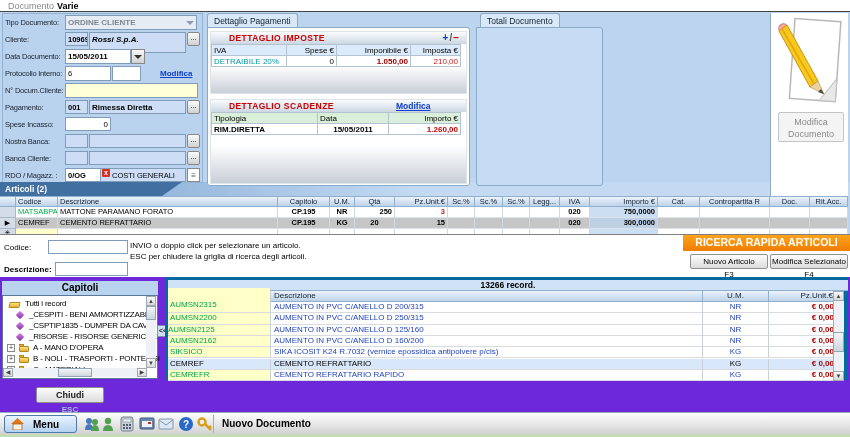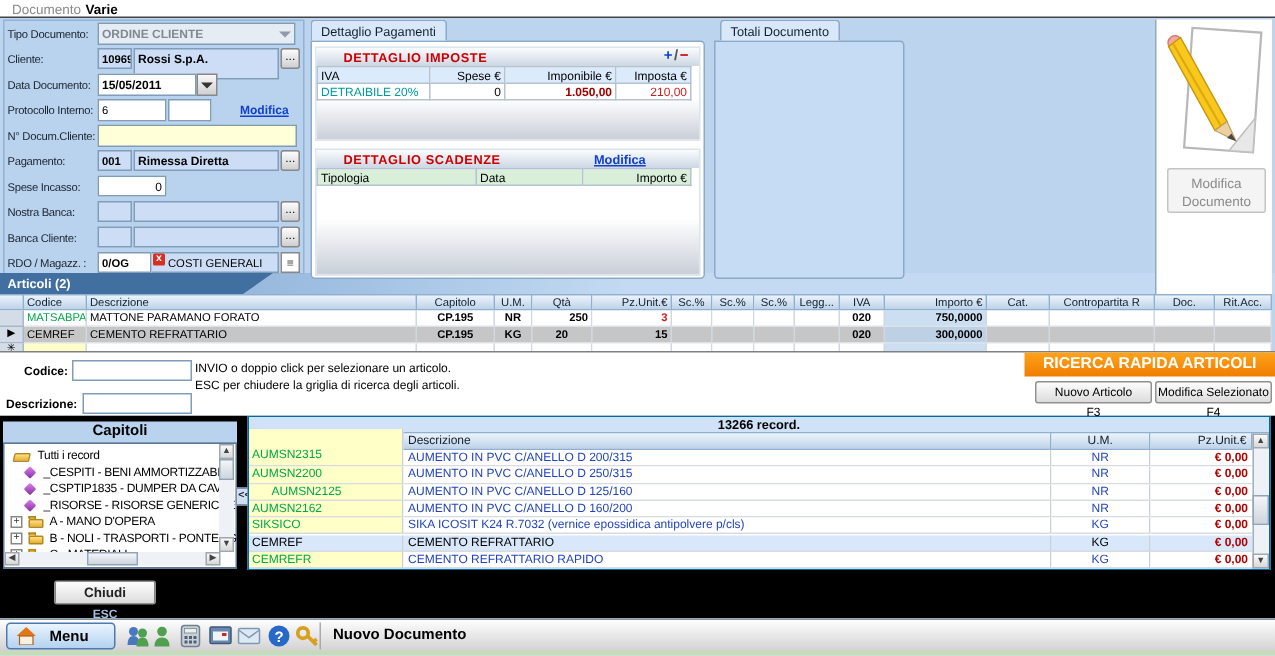--- a/index.html
+++ b/index.html
@@ -17,24 +17,24 @@
 .sect { position:absolute; left:2px; width:257px; background:linear-gradient(#ffffff 55%, #c9cfd8 100%); border:1px solid #dde4ea; }
 .secthead { height:12px; background:linear-gradient(#fafcfe,#ccd7e3); font-size:8.5px; font-weight:bold; color:#cc0000; padding:1px 0 0 18px; position:relative; letter-spacing:0.4px; }
 table.grid { border-collapse:collapse; table-layout:fixed; width:249px; }
 table.grid td, table.grid th { border:1px solid #b4c2d2; font-size:8px; padding:0 2px; height:11px; overflow:hidden; white-space:nowrap; font-weight:normal; }
 #totpanel { left:476px; top:27px; width:127px; height:159px; background:#c6dcf4; border:1px solid #8aaac8; border-radius:0 3px 3px 3px; z-index:4; }
 #rightpanel { left:770px; top:13px; width:78px; height:183px; background:#fff; border-left:1px solid #90a8c0; z-index:4; }
 #arttable { left:0; top:196px; width:848px; height:38px; background:#fff; overflow:hidden; z-index:5; }
 #ricerca { left:0; top:234px; width:850px; height:43px; background:#fff; border-top:1px solid #808080; z-index:6; }
 #banner { position:absolute; left:683px; top:0px; width:167px; height:16px; background:linear-gradient(#ffa31a,#f07d00); color:#fff; font-weight:bold; font-size:10.5px; text-align:center; line-height:15px; }
 .btn { position:absolute; height:15px; background:linear-gradient(#fdfdfd,#dcdcdc); border:1px solid #909090; border-radius:2px; font-size:8px; text-align:center; }
-#lower { left:0; top:277px; width:850px; height:146px; background:#000000; }
+#lower { left:0; top:277px; width:850px; height:146px; background:#6d28d9; }
 #captitle { position:absolute; left:2px; top:4px; width:156px; height:14px; background:#b9d3ee; font-weight:bold; font-size:10px; text-align:center; color:#000; padding-top:1px; }
 #tree { position:absolute; left:2px; top:18px; width:156px; height:84px; background:#fff; border:1px solid #5a7898; }
-#rectable { position:absolute; left:165px; top:0px; width:682px; height:103px; background:#fff; border:1px solid #0369a1; }
+#rectable { position:absolute; left:165px; top:0px; width:682px; height:103px; background:#fff; border:3px solid #0369a1; }
 #toolbar { left:0; top:412px; width:850px; height:22px; background:linear-gradient(#fefefe,#d2d2d2); border-top:1px solid #98a8b8; }
 #greenstrip { left:0; top:434px; width:850px; height:3px; background:#c6dcb4; }
 .icon16 { position:absolute; top:3px; width:16px; height:16px; }
 </style>
 </head>
 <body>
 
 <div id="page">
   <div id="menubar" class="abs">
     <span class="mi" style="left:8px; color:#8a8a8a;">Documento</span>
@@ -84,20 +84,25 @@
         <colgroup>
             <col style="width:106px">
             <col style="width:71px">
             <col style="width:72px">
           </colgroup>
         <tbody>
             <tr style="background:#d9efd9;">
           <th style="text-align:left;">Tipologia</th>
           <th style="text-align:left;">Data</th>
           <th style="text-align:right;">Importo €</th>
+        </tr>
+        <tr>
+          <td style="font-weight:bold;">RIM.DIRETTA</td>
+          <td style="text-align:center; font-weight:bold;">15/05/2011</td>
+          <td style="text-align:right; color:#cc0000; font-weight:bold;">1.260,00</td>
         </tr>
       </tbody>
         </table>
     </div>
   </div>
 
   <div class="tab" style="left:480px; top:13px;">Totali Documento</div>
   <div id="totpanel" class="abs"></div>
 
   <div id="rightpanel" class="abs">
@@ -183,21 +188,21 @@
       <div style="position: absolute; left: 530px; top: 33px; width: 30px; height: 6px; overflow: hidden; white-space: nowrap; background: rgb(255, 255, 255); border-right: 1px solid rgb(208, 216, 224); font-size: 7.5px;"></div>
       <div style="position: absolute; left: 560px; top: 33px; width: 30px; height: 6px; overflow: hidden; white-space: nowrap; background: rgb(255, 255, 255); border-right: 1px solid rgb(208, 216, 224); font-size: 7.5px;"></div>
       <div style="position: absolute; left: 590px; top: 33px; width: 68px; height: 6px; overflow: hidden; white-space: nowrap; background: rgb(204, 223, 242); border-right: 1px solid rgb(208, 216, 224);"></div>
       <div style="position: absolute; left: 658px; top: 33px; width: 42px; height: 6px; overflow: hidden; white-space: nowrap; background: rgb(255, 255, 255); border-right: 1px solid rgb(208, 216, 224); font-size: 7.5px;"></div>
       <div style="position: absolute; left: 700px; top: 33px; width: 70px; height: 6px; overflow: hidden; white-space: nowrap; background: rgb(255, 255, 255); border-right: 1px solid rgb(208, 216, 224); font-size: 7.5px;"></div>
       <div style="position: absolute; left: 770px; top: 33px; width: 40px; height: 6px; overflow: hidden; white-space: nowrap; background: rgb(255, 255, 255); border-right: 1px solid rgb(208, 216, 224); font-size: 7.5px;"></div>
       <div style="position: absolute; left: 810px; top: 33px; width: 38px; height: 6px; overflow: hidden; white-space: nowrap; background: rgb(255, 255, 255); border-right: 1px solid rgb(208, 216, 224); font-size: 7.5px;"></div>
     </div>
 
   <div id="ricerca" class="abs">
-    <span style="position:absolute; left:16px; top:8px; font-size:8px; font-weight:bold;text-align:right;">Codice:</span>
+    <span style="position:absolute; left:4px; top:8px; font-size:8px; font-weight:normal;text-align:right;">Codice:</span>
     <input style="position: absolute; left: 48px; top: 5px; width: 80px; height: 14px; border: 1px solid rgb(127, 157, 185); font-size: 9px;">
     <span style="position:absolute; left:4px; top:30px; font-size:8px; font-weight:bold;">Descrizione:</span>
     <input style="position: absolute; left: 55px; top: 27px; width: 73px; height: 14px; border: 1px solid rgb(127, 157, 185); font-size: 9px;">
     <div style="position:absolute; left:130px; top:17px; font-size:8px;">ESC per chiudere la griglia di ricerca degli articoli.</div>
     <div style="position:absolute; left:130px; top:6px; font-size:8px;">INVIO o doppio click per selezionare un articolo.</div>
     <div id="banner">RICERCA RAPIDA ARTICOLI</div>
     <div class="btn" style="left:690px; top:19px; width:78px; line-height:13px;">Nuovo Articolo</div>
     <div class="btn" style="left:770px; top:19px; width:78px; line-height:13px;">Modifica Selezionato</div>
     <div style="position:absolute; left:690px; top:35px; width:78px; text-align:center; font-size:8px;">F3</div>
     <div style="position:absolute; left:770px; top:35px; width:78px; text-align:center; font-size:8px;">F4</div>
@@ -243,21 +248,21 @@
         <div style="position: absolute; left: 535px; top: 11px; width: 66px; height: 11px; background: linear-gradient(rgb(236, 243, 251), rgb(190, 211, 233)); border-right: 1px solid rgb(143, 176, 207); border-bottom: 1px solid rgb(143, 176, 207); font-size: 8px; line-height: 10px; padding: 0px 3px; text-align: center; color: rgb(16, 32, 48);">U.M.</div>
         <div style="position: absolute; left: 601px; top: 11px; width: 68px; height: 11px; background: linear-gradient(rgb(236, 243, 251), rgb(190, 211, 233)); border-right: 1px solid rgb(143, 176, 207); border-bottom: 1px solid rgb(143, 176, 207); font-size: 8px; line-height: 10px; padding: 0px 3px; text-align: right; color: rgb(16, 32, 48);">Pz.Unit.€</div>
         <div style="position: absolute; left: 0px; top: 8px; width: 103px; height: 11.3px; background: rgb(255, 255, 200); border-right: 1px solid rgb(200, 208, 218); border-bottom: 1px solid rgb(216, 220, 224); font-size: 8px; line-height: 10px; padding: 12px 2px; color: rgb(0, 168, 76); overflow: hidden; white-space: nowrap;">AUMSN2315</div>
         <div style="position: absolute; left: 103px; top: 22px; width: 432px; height: 11.3px; background: rgb(255, 255, 255); border-right: 1px solid rgb(200, 208, 218); border-bottom: 1px solid rgb(216, 220, 224); font-size: 8px; line-height: 10px; padding: 0px 3px; color: rgb(34, 68, 187); overflow: hidden; white-space: nowrap;">AUMENTO IN PVC C/ANELLO D 200/315</div>
         <div style="position: absolute; left: 535px; top: 22px; width: 66px; height: 11.3px; background: rgb(255, 255, 255); border-right: 1px solid rgb(200, 208, 218); border-bottom: 1px solid rgb(216, 220, 224); font-size: 8px; line-height: 10px; text-align: center; color: rgb(34, 68, 187);">NR</div>
         <div style="position: absolute; left: 601px; top: 22px; width: 68px; height: 11.3px; background: rgb(255, 255, 255); border-bottom: 1px solid rgb(216, 220, 224); font-size: 8px; line-height: 10px; text-align: right; padding: 0px 3px; color: rgb(176, 0, 0); font-weight: bold;">€ 0,00</div>
         <div style="position: absolute; left: 0px; top: 33.3px; width: 103px; height: 11.3px; background: rgb(255, 255, 200); border-right: 1px solid rgb(200, 208, 218); border-bottom: 1px solid rgb(216, 220, 224); font-size: 8px; line-height: 10px; padding: 0px 2px; color: rgb(0, 168, 76); overflow: hidden; white-space: nowrap;">AUMSN2200</div>
         <div style="position: absolute; left: 103px; top: 33.3px; width: 432px; height: 11.3px; background: rgb(255, 255, 255); border-right: 1px solid rgb(200, 208, 218); border-bottom: 1px solid rgb(216, 220, 224); font-size: 8px; line-height: 10px; padding: 0px 3px; color: rgb(34, 68, 187); overflow: hidden; white-space: nowrap;">AUMENTO IN PVC C/ANELLO D 250/315</div>
         <div style="position: absolute; left: 535px; top: 33.3px; width: 66px; height: 11.3px; background: rgb(255, 255, 255); border-right: 1px solid rgb(200, 208, 218); border-bottom: 1px solid rgb(216, 220, 224); font-size: 8px; line-height: 10px; text-align: center; color: rgb(34, 68, 187);">NR</div>
         <div style="position: absolute; left: 601px; top: 33.3px; width: 68px; height: 11.3px; background: rgb(255, 255, 255); border-bottom: 1px solid rgb(216, 220, 224); font-size: 8px; line-height: 10px; text-align: right; padding: 0px 3px; color: rgb(176, 0, 0); font-weight: bold;">€ 0,00</div>
-        <div style="position: absolute; left: 0px; top: 44.6px; width: 103px; height: 11.3px; background: rgb(255, 255, 200); border-right: 1px solid rgb(200, 208, 218); border-bottom: 1px solid rgb(216, 220, 224); font-size: 8px; line-height: 10px; padding: 0px 15px; color: rgb(0, 168, 76); overflow: hidden; white-space: nowrap;">AUMSN2125</div>
+        <div style="position: absolute; left: 0px; top: 44.6px; width: 103px; height: 11.3px; background: rgb(255, 255, 200); border-right: 1px solid rgb(200, 208, 218); border-bottom: 1px solid rgb(216, 220, 224); font-size: 8px; line-height: 10px; padding: 0px 0; color: rgb(0, 168, 76); overflow: hidden; white-space: nowrap;">AUMSN2125</div>
         <div style="position: absolute; left: 103px; top: 44.6px; width: 432px; height: 11.3px; background: rgb(255, 255, 255); border-right: 1px solid rgb(200, 208, 218); border-bottom: 1px solid rgb(216, 220, 224); font-size: 8px; line-height: 10px; padding: 0px 3px; color: rgb(34, 68, 187); overflow: hidden; white-space: nowrap;">AUMENTO IN PVC C/ANELLO D 125/160</div>
         <div style="position: absolute; left: 535px; top: 44.6px; width: 66px; height: 11.3px; background: rgb(255, 255, 255); border-right: 1px solid rgb(200, 208, 218); border-bottom: 1px solid rgb(216, 220, 224); font-size: 8px; line-height: 10px; text-align: center; color: rgb(34, 68, 187);">NR</div>
         <div style="position: absolute; left: 601px; top: 44.6px; width: 68px; height: 11.3px; background: rgb(255, 255, 255); border-bottom: 1px solid rgb(216, 220, 224); font-size: 8px; line-height: 10px; text-align: right; padding: 0px 3px; color: rgb(176, 0, 0); font-weight: bold;">€ 0,00</div>
         <div style="position: absolute; left: 0px; top: 55.9px; width: 103px; height: 11.3px; background: rgb(255, 255, 200); border-right: 1px solid rgb(200, 208, 218); border-bottom: 1px solid rgb(216, 220, 224); font-size: 8px; line-height: 10px; padding: 0px 2px; color: rgb(0, 168, 76); overflow: hidden; white-space: nowrap;">AUMSN2162</div>
         <div style="position: absolute; left: 103px; top: 55.9px; width: 432px; height: 11.3px; background: rgb(255, 255, 255); border-right: 1px solid rgb(200, 208, 218); border-bottom: 1px solid rgb(216, 220, 224); font-size: 8px; line-height: 10px; padding: 0px 3px; color: rgb(34, 68, 187); overflow: hidden; white-space: nowrap;">AUMENTO IN PVC C/ANELLO D 160/200</div>
         <div style="position: absolute; left: 535px; top: 55.9px; width: 66px; height: 11.3px; background: rgb(255, 255, 255); border-right: 1px solid rgb(200, 208, 218); border-bottom: 1px solid rgb(216, 220, 224); font-size: 8px; line-height: 10px; text-align: center; color: rgb(34, 68, 187);">NR</div>
         <div style="position: absolute; left: 601px; top: 55.9px; width: 68px; height: 11.3px; background: rgb(255, 255, 255); border-bottom: 1px solid rgb(216, 220, 224); font-size: 8px; line-height: 10px; text-align: right; padding: 0px 3px; color: rgb(176, 0, 0); font-weight: bold;">€ 0,00</div>
         <div style="position: absolute; left: 0px; top: 67.2px; width: 103px; height: 11.3px; background: rgb(255, 255, 200); border-right: 1px solid rgb(200, 208, 218); border-bottom: 1px solid rgb(216, 220, 224); font-size: 8px; line-height: 10px; padding: 0px 2px; color: rgb(0, 168, 76); overflow: hidden; white-space: nowrap;">SIKSICO</div>
         <div style="position: absolute; left: 103px; top: 67.2px; width: 432px; height: 11.3px; background: rgb(255, 255, 255); border-right: 1px solid rgb(200, 208, 218); border-bottom: 1px solid rgb(216, 220, 224); font-size: 8px; line-height: 10px; padding: 0px 3px; color: rgb(34, 68, 187); overflow: hidden; white-space: nowrap;">SIKA ICOSIT K24 R.7032 (vernice epossidica antipolvere p/cls)</div>
         <div style="position: absolute; left: 535px; top: 67.2px; width: 66px; height: 11.3px; background: rgb(255, 255, 255); border-right: 1px solid rgb(200, 208, 218); border-bottom: 1px solid rgb(216, 220, 224); font-size: 8px; line-height: 10px; text-align: center; color: rgb(34, 68, 187);">KG</div>
@@ -328,21 +333,21 @@
     </svg>
     <div style="position:absolute; left:213px; top:2px; width:1px; height:18px; background:#aaa;"></div>
     <span style="position:absolute; left:222px; top:5px; font-size:10px; font-weight:bold;">Nuovo Documento</span>
   </div>
   <div id="greenstrip" class="abs"></div>
 <div style="position: absolute; left: 5px; top: 18px; font-size: 7.5px; letter-spacing: -0.2px; color: rgb(26, 36, 48);">Tipo Documento:</div>
     <div style="position: absolute; left: 65px; top: 15px; width: 132px; height: 15px; border: 1px solid rgb(127, 157, 185); background: rgb(230, 236, 244); padding: 2px 2px 0px; overflow: hidden; white-space: nowrap; color: rgb(128, 136, 144); font-weight: bold; font-size: 8px;">ORDINE CLIENTE</div>
     <div style="position: absolute; left: 186px; top: 21px; width: 0px; height: 0px; border-left: 4px solid transparent; border-right: 4px solid transparent; border-top: 4px solid rgb(144, 154, 168);"></div>
     <div style="position: absolute; left: 5px; top: 35px; font-size: 7.5px; letter-spacing: -0.2px; color: rgb(26, 36, 48);">Cliente:</div>
     <div style="position: absolute; left: 65px; top: 32px; width: 23px; height: 14px; border: 1px solid rgb(127, 157, 185); background: rgb(204, 221, 245); font-size: 7.5px; padding: 2px 2px 0px; overflow: hidden; white-space: nowrap; font-weight: bold;">10969</div>
-    <div style="position: absolute; left: 89px; top: 32px; width: 97px; height: 14px; border: 1px solid rgb(127, 157, 185); background: rgb(204, 221, 245); padding: 2px 2px 17px; overflow: hidden; white-space: nowrap; font-weight: bold; font-size: 8px;">Rossi S.p.A.</div>
+    <div style="position: absolute; left: 89px; top: 32px; width: 97px; height: 14px; border: 1px solid rgb(127, 157, 185); background: rgb(204, 221, 245); padding: 2px 2px 17px; overflow: hidden; white-space: nowrap; font-weight: bold; font-size: 8px; font-style: italic;">Rossi S.p.A.</div>
     <div style="position: absolute; left: 187px; top: 32px; width: 13px; height: 14px; background: linear-gradient(rgb(252, 252, 252), rgb(208, 208, 208)); border: 1px solid rgb(136, 136, 136); border-radius: 2px; font-size: 8px; text-align: center; line-height: 9px;">...</div>
     <div style="position: absolute; left: 5px; top: 52px; font-size: 7.5px; letter-spacing: -0.2px; color: rgb(26, 36, 48);">Data Documento:</div>
     <div style="position: absolute; left: 65px; top: 49px; width: 66px; height: 15px; border: 1px solid rgb(127, 157, 185); background: rgb(255, 255, 255); padding: 2px 2px 0px; overflow: hidden; white-space: nowrap; font-weight: bold; font-size: 8px;">15/05/2011</div>
     <div style="position: absolute; left: 131px; top: 49px; width: 14px; height: 15px; background: linear-gradient(rgb(248, 248, 248), rgb(208, 208, 208)); border: 1px solid rgb(136, 136, 136);"></div>
     <div style="position: absolute; left: 134px; top: 55px; width: 0px; height: 0px; border-left: 4px solid transparent; border-right: 4px solid transparent; border-top: 4px solid rgb(51, 51, 51);"></div>
     <div style="position: absolute; left: 5px; top: 69px; font-size: 7.5px; letter-spacing: -0.2px; color: rgb(26, 36, 48);">Protocollo Interno:</div>
     <div style="position: absolute; left: 65px; top: 66px; width: 46px; height: 15px; border: 1px solid rgb(127, 157, 185); background: rgb(255, 255, 255); font-size: 7.5px; padding: 2px 2px 0px; overflow: hidden; white-space: nowrap;">6</div>
     <div style="position: absolute; left: 112px; top: 66px; width: 29px; height: 15px; border: 1px solid rgb(127, 157, 185); background: rgb(255, 255, 255); font-size: 7.5px; padding: 2px 2px 0px; overflow: hidden; white-space: nowrap;"></div>
     <a style="position: absolute; left: 160px; top: 69px; font-size: 8px; color: rgb(16, 64, 204); text-decoration: underline; font-weight: bold;">Modifica</a>
     <div style="position: absolute; left: 5px; top: 86px; font-size: 7.5px; letter-spacing: -0.2px; color: rgb(26, 36, 48);">N° Docum.Cliente:</div>

